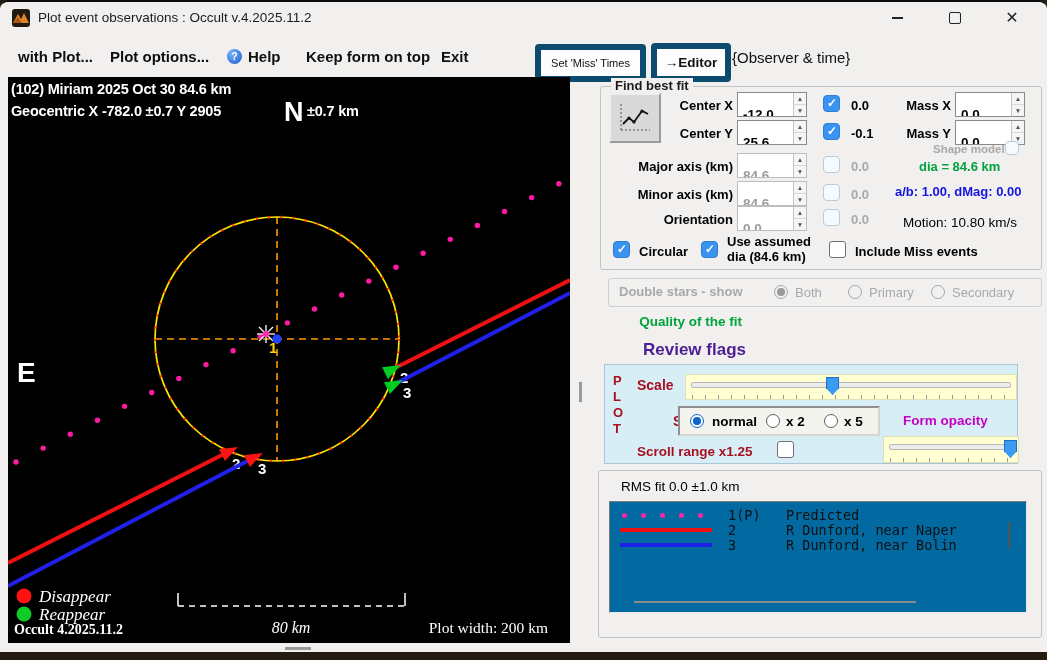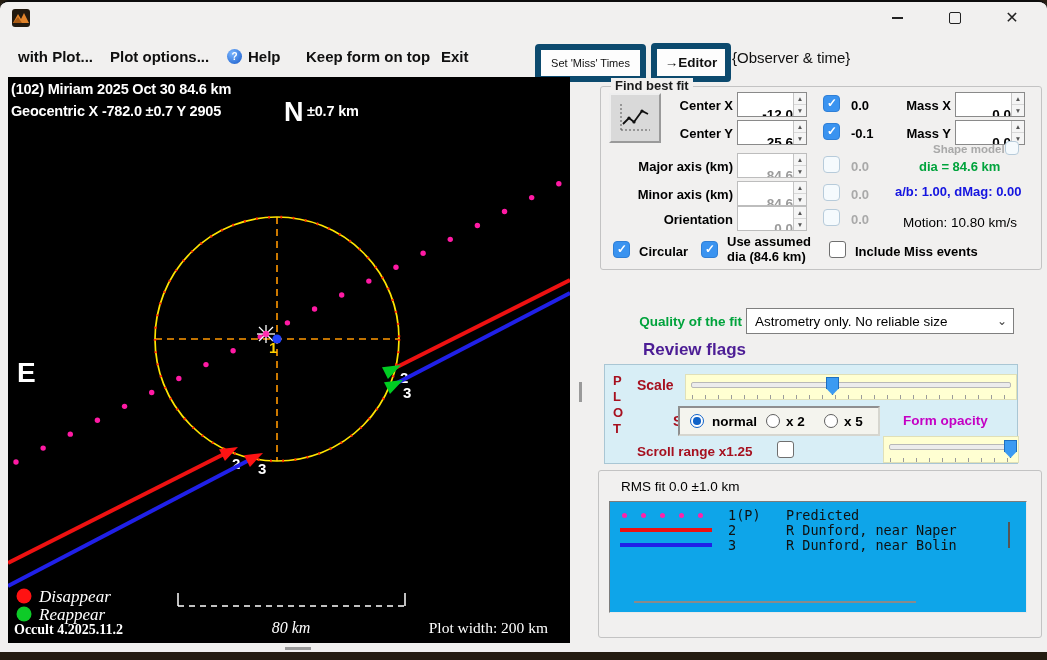--- a/index.html
+++ b/index.html
@@ -27,21 +27,21 @@
   .annot-i{font:italic 17px "Liberation Serif",serif;fill:#fff;}
   .annot{font:600 14px "Liberation Serif",serif;fill:#fff;}
   .annot2{font:15.5px "Liberation Serif",serif;fill:#fff;}
   
   .groupbox{position:absolute;border:1px solid #c3c3c3;border-radius:3px;}
   .gb-lab{position:absolute;top:-9px;left:10px;background:#f1f0ef;padding:0 4px;font-size:13px;font-weight:600;color:#1a1a1a;}
   .lbl{position:absolute;font-size:13px;font-weight:600;color:#000;white-space:nowrap;}
   .lbl.right{text-align:right;}
   .lbl.gray{color:#a9a9a9;}
   .spinfield{position:absolute;display:flex;width:70px;height:25px;border:1px solid #8a8a8a;background:#fff;box-sizing:border-box;}
-  .spinfield input{width:50px;border:0;outline:0;font:600 13.5px "Liberation Sans",sans-serif;padding:19px 0 0 5px;background:transparent;color:#000;text-align:right;}
+  .spinfield input{width:50px;border:0;outline:0;font:600 13.5px "Liberation Sans",sans-serif;padding:19px 0 0 5px;background:transparent;color:#000;}
   .spinfield.dis{border-color:#bdbdbd;}
   .spinfield.dis input{color:#9b9b9b;}
   .spin{width:17px;display:flex;flex-direction:column;border-left:1px solid #c5c5c5;}
   .spin div{flex:1;display:flex;align-items:center;justify-content:center;font-size:6.5px;color:#555;background:#f5f5f5;}
   .spin div + div{border-top:1px solid #d8d8d8;}
   .cb{position:absolute;width:17px;height:17px;border-radius:4px;box-sizing:border-box;}
   .cb.on{background:#3a93f0;border:1px solid #2f7fd6;}
   .cb.on::after{content:"✓";color:#fff;font-size:12px;font-weight:bold;position:absolute;left:3px;top:0px;}
   .cb.off{background:#fff;border:1.6px solid #6f6f6f;border-radius:3px;}
   .cb.dis{background:#f5fafd;border:1.6px solid #b7cbda;}
@@ -58,39 +58,40 @@
   .select{position:absolute;background:#fff;border:1px solid #7f7f7f;display:flex;align-items:center;font-size:13.5px;color:#000;box-sizing:border-box;}
   .select span.val{padding-left:8px;flex:1;}
   .select .chev{width:22px;text-align:center;color:#444;font-size:12px;}
   .review-box{position:absolute;background:#c9f0f5;display:flex;align-items:center;box-sizing:border-box;}
   .plot-panel{position:absolute;background:#d8eef6;border:1px solid #a9c6d4;box-sizing:border-box;}
   .slider{position:absolute;background:#ffffd2;border:1px solid #e0e0b8;box-sizing:border-box;}
   .sl-track{position:absolute;left:5px;right:5px;top:7px;height:4px;background:#ececec;border:1px solid #b8b8b8;border-radius:2px;}
   .sl-thumb{position:absolute;width:11px;height:16px;background:#3b9bf2;border:1px solid #1e6fc0;clip-path:polygon(0 0,100% 0,100% 62%,50% 100%,0 62%);}
   .sl-ticks{position:absolute;height:4px;background:repeating-linear-gradient(90deg,#9a9a9a 0 1px,transparent 1px 13px);}
   .sizebox{position:absolute;background:#f4f4ee;border:2px solid #d6d6cf;border-top-color:#8f8f8f;border-left-color:#8f8f8f;box-sizing:border-box;}
-  .legendbox{position:absolute;background:#0ea5e9;border:1.6px solid #e9e9e9;border-top-color:#7c7c7c;border-left-color:#7c7c7c;box-sizing:border-box;}
+  .legendbox{position:absolute;background:#0369a1;border:1.6px solid #e9e9e9;border-top-color:#7c7c7c;border-left-color:#7c7c7c;box-sizing:border-box;}
   .mono{font-family:"DejaVu Sans Mono",monospace;font-size:13.5px;color:#101010;position:absolute;white-space:pre;}
   .dotline{position:absolute;width:5px;height:5px;border-radius:50%;background:#ff22aa;box-shadow:19px 0 0 #ff22aa,38px 0 0 #ff22aa,57px 0 0 #ff22aa,76px 0 0 #ff22aa;}
   .solidline{position:absolute;width:92px;height:4px;}
   .divider{position:absolute;border-top:2px solid #8a8a8a;}
   .thumb{position:absolute;background:#9a9a9a;}
   .bottomstrip{position:absolute;left:8px;top:641px;width:562px;height:11px;background:#f1f0ef;}
 </style>
 </head>
 <body>
 
 <div class="window">
 
   <div class="titlebar">
     <svg class="app-icon" viewBox="0 0 18 18">
       <rect x="0" y="0" width="18" height="18" rx="3" fill="#221a10"></rect>
       <path d="M1 14 L6 5 L9 10 L12 4 L17 14 Z" fill="#e0832a"></path>
       <path d="M1 14 L6 8 L10 14 Z" fill="#a85a14"></path>
     </svg>
+    <span class="app-title">Plot event observations : Occult v.4.2025.11.2</span>
     <div class="win-btn" style="left:868px;">
         <span class="glyph-min"></span>
       </div>
     <div class="win-btn" style="left:926px;">
         <span class="glyph-max"></span>
       </div>
     <div class="win-btn" style="left:984px;width:56px;">
         <span class="glyph-close">✕</span>
       </div>
   </div>
@@ -267,26 +268,31 @@
 
     <span class="cb on" style="left:12px;top:154px;"></span>
     <span class="lbl" style="left:38px;top:157px;">Circular</span>
     <span class="cb on" style="left:100px;top:154px;"></span>
     <span class="lbl" style="left:126px;top:147px;">Use assumed</span>
     <span class="lbl" style="left:126px;top:162px;">dia (84.6 km)</span>
     <span class="cb off" style="left:228px;top:154px;"></span>
     <span class="lbl" style="left:254px;top:157px;">Include Miss events</span>
   </div>
 
+  <div class="groupbox" style="left:608px;top:276px;width:432px;height:27px;border-color:#cfcfcf;">
+    <span class="lbl gray" style="left:10px;top:5px;font-size:13px;">Double stars - show</span>
+    <span class="radio dis sel" style="left:165px;top:6px;"></span>
+    <span class="lbl gray" style="left:186px;top:6px;font-weight:400;">Both</span>
+    <span class="radio dis" style="left:239px;top:6px;"></span>
+    <span class="lbl gray" style="left:260px;top:6px;font-weight:400;">Primary</span>
+    <span class="radio dis" style="left:322px;top:6px;"></span>
+    <span class="lbl gray" style="left:343px;top:6px;font-weight:400;">Secondary</span>
+  </div>
 
   <span class="lbl right" style="left:608px;top:312px;width:134px;color:#00a33c;font-size:13.5px;font-weight:bold;">Quality of the fit</span>
-  <div class="select" style="left:746px;top:306px;width:268px;height:26px;">
-    <span class="val">Astrometry only. No reliable size</span>
-    <span class="chev">⌄</span>
-  </div>
   <span class="lbl right" style="left:612px;top:338px;width:134px;color:#4c1d95;font-size:17px;font-weight:bold;">Review flags</span>
 
   <div class="plot-panel" style="left:604px;top:362px;width:414px;height:100px;">
     <span class="lbl darkred" style="left:8px;top:8px;">P</span>
     <span class="lbl darkred" style="left:8px;top:24px;">L</span>
     <span class="lbl darkred" style="left:8px;top:40px;">O</span>
     <span class="lbl darkred" style="left:8px;top:56px;">T</span>
 
     <span class="lbl darkred" style="left:32px;top:12px;font-size:14px;">Scale</span>
     <div class="slider" style="left:80px;top:9px;width:332px;height:26px;">

